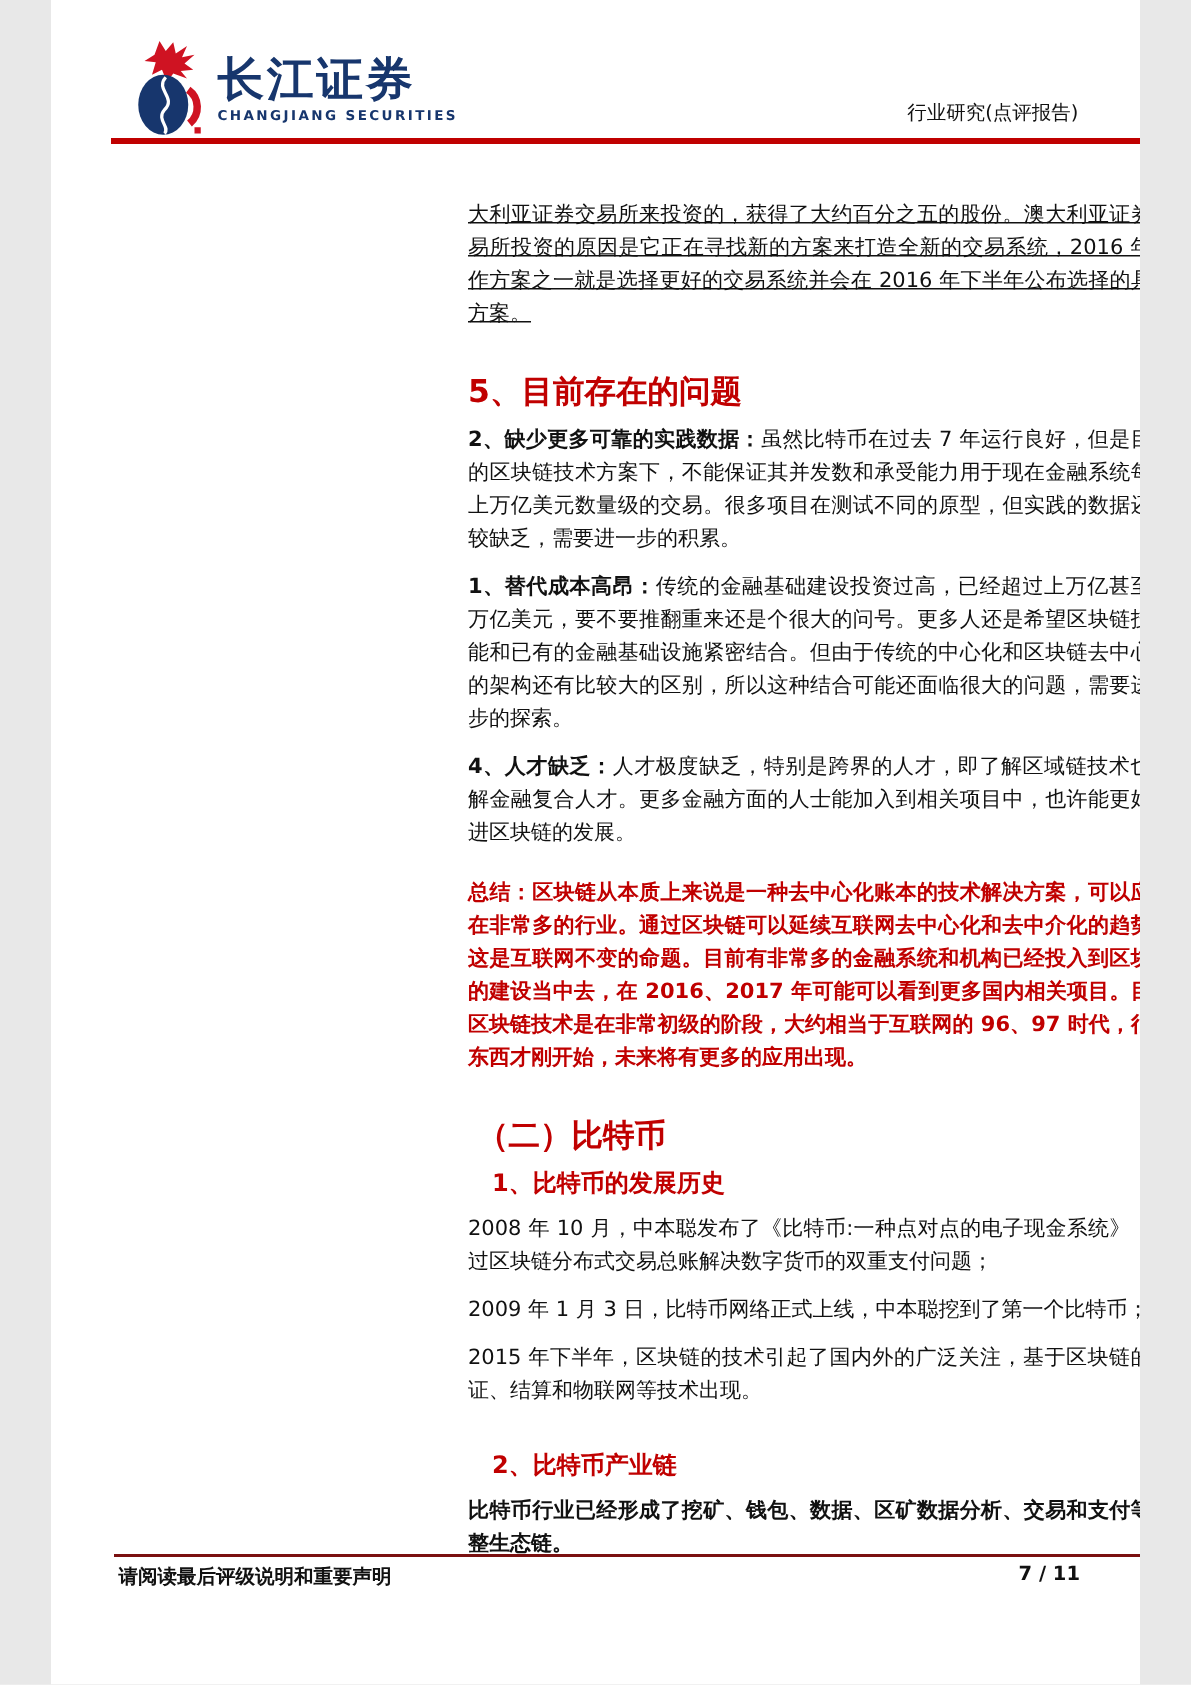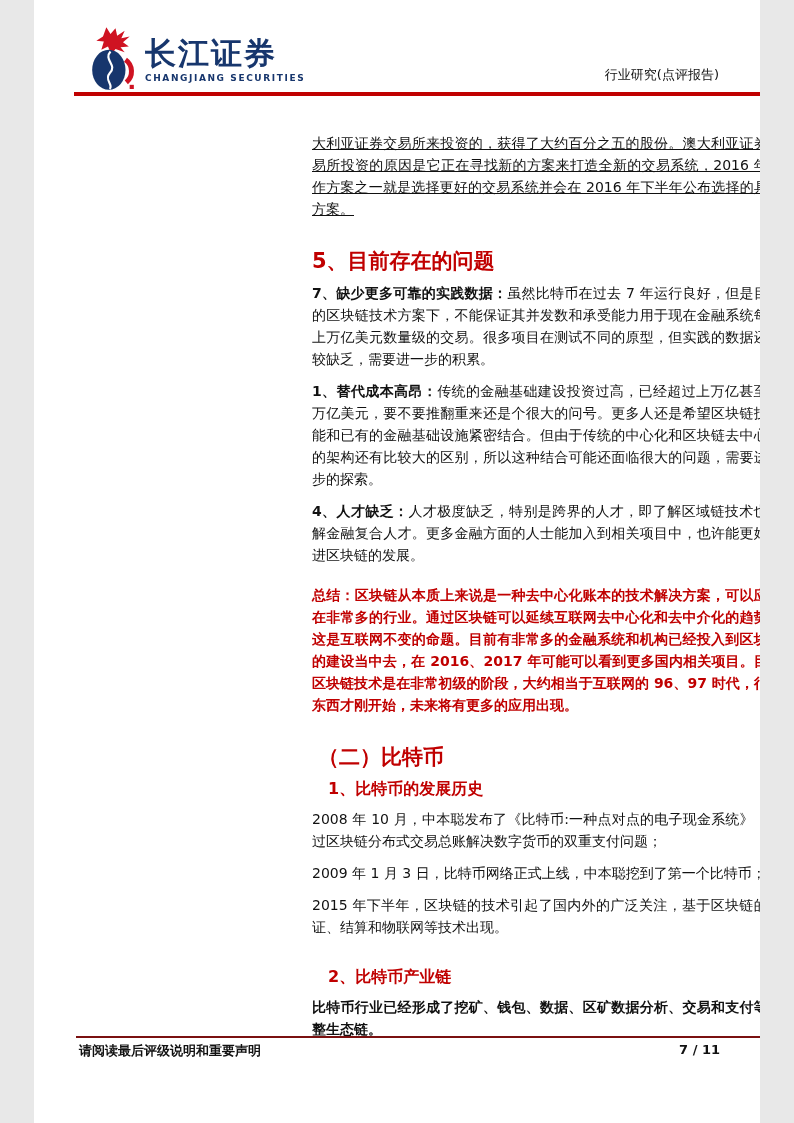--- a/index.html
+++ b/index.html
@@ -54,21 +54,21 @@
     <div class="hdr-rule"></div>
   </div>
 
   <div class="content">
 
     <p class="p-intro">大利亚证券交易所来投资的，获得了大约百分之五的股份。澳大利亚证券交易所投资的原因是它正在寻找新的方案来打造全新的交易系统，2016 年工作方案之一就是选择更好的交易系统并会在 2016 年下半年公布选择的具体方案。</p>
 
     <h2 class="sec">5、目前存在的问题</h2>
 
 
-    <p><span class="lead">7、缺少更多可靠的实践数据：</span><span>虽然比特币在过去 7 年运行良好，但是目前的区块链技术方案下，不能保证其并发数和承受能力用于现在金融系统每天上万亿美元数量级的交易。很多项目在测试不同的原型，但实践的数据还比较缺乏，需要进一步的积累。</span></p>
+    <p><span class="lead">2、缺少更多可靠的实践数据：</span><span>虽然比特币在过去 7 年运行良好，但是目前的区块链技术方案下，不能保证其并发数和承受能力用于现在金融系统每天上万亿美元数量级的交易。很多项目在测试不同的原型，但实践的数据还比较缺乏，需要进一步的积累。</span></p>
 
     <p><span class="lead">1、替代成本高昂：</span><span>传统的金融基础建设投资过高，已经超过上万亿甚至十万亿美元，要不要推翻重来还是个很大的问号。更多人还是希望区块链技术能和已有的金融基础设施紧密结合。但由于传统的中心化和区块链去中心化的架构还有比较大的区别，所以这种结合可能还面临很大的问题，需要进一步的探索。</span></p>
 
     <p><span class="lead">4、人才缺乏：</span><span>人才极度缺乏，特别是跨界的人才，即了解区域链技术也了解金融复合人才。更多金融方面的人士能加入到相关项目中，也许能更好促进区块链的发展。</span></p>
 
     <p class="p-summary"><span class="lead">总结：</span><span>区块链从本质上来说是一种去中心化账本的技术解决方案，可以应用在非常多的行业。通过区块链可以延续互联网去中心化和去中介化的趋势，这是互联网不变的命题。目前有非常多的金融系统和机构已经投入到区块链的建设当中去，在 2016、2017 年可能可以看到更多国内相关项目。目前区块链技术是在非常初级的阶段，大约相当于互联网的 96、97 时代，很多东西才刚开始，未来将有更多的应用出现。</span></p>
 
     <h1 class="big">（二）比特币</h1>
 
     <h2 class="sub">1、比特币的发展历史</h2>

